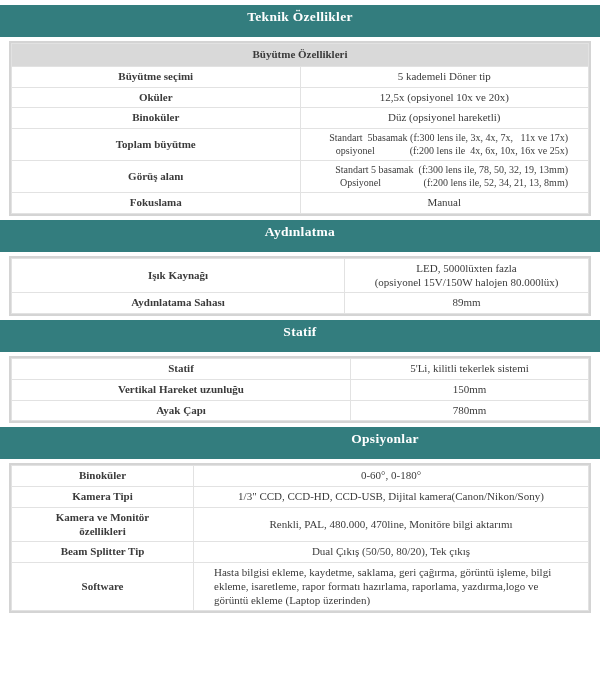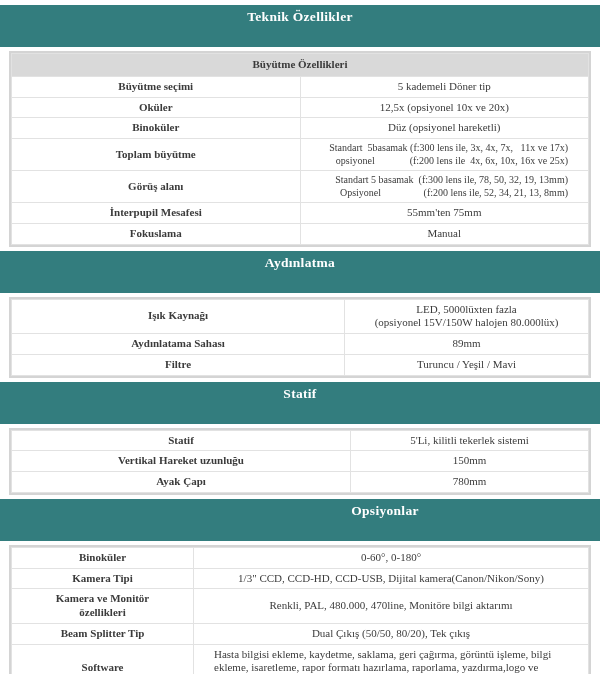--- a/index.html
+++ b/index.html
@@ -9,21 +9,21 @@
     font-family: "Liberation Serif", "DejaVu Serif", serif;
     color: #3b3b3b;
     overflow: hidden;
   }
   .bar {
     background: #337d7e;
     color: #ffffff;
     text-align: center;
     font-weight: bold;
     font-size: 13.5px;
-    height: 42px;
+    height: 32px;
     line-height: 24px;
     margin: 4px 0;
     letter-spacing: 0.3px;
   }
   .bar.first { margin-top: 5px; }
   .bar.offset span { position: relative; left: 85px; }
   table.spec {
     width: 582px;
     margin: 3px auto;
     border-collapse: separate;
@@ -94,26 +94,20 @@
     </td>
   </tr>
   <tr>
     <td class="label">Görüş alanı</td>
     <td class="value left">
       <div class="pre">Standart 5 basamak  (f:300 lens ile, 78, 50, 32, 19, 13mm)</div>
       <div class="pre">Opsiyonel                 (f:200 lens ile, 52, 34, 21, 13, 8mm)</div>
     </td>
   </tr>
   <tr>
-    <td class="label">İnterpupil Mesafesi</td>
-    <td class="value">
-          <div>55mm'ten 75mm</div>
-        </td>
-  </tr>
-  <tr>
     <td class="label">Fokuslama</td>
     <td class="value">
           <div>Manual</div>
         </td>
   </tr>
 </tbody>
   </table>
 
 <div class="bar">
   <span>Aydınlatma</span>
@@ -124,26 +118,20 @@
     <td class="label">Işık Kaynağı</td>
     <td class="value">
       <div>LED, 5000lüxten fazla</div>
       <div>(opsiyonel 15V/150W halojen 80.000lüx)</div>
     </td>
   </tr>
   <tr>
     <td class="label">Aydınlatama Sahası</td>
     <td class="value">
           <div>89mm</div>
-        </td>
-  </tr>
-  <tr>
-    <td class="label">Filtre</td>
-    <td class="value">
-          <div>Turuncu / Yeşil / Mavi</div>
         </td>
   </tr>
 </tbody>
   </table>
 
 <div class="bar">
   <span>Statif</span>
 </div>
 <table class="spec t3">
   <tbody>

